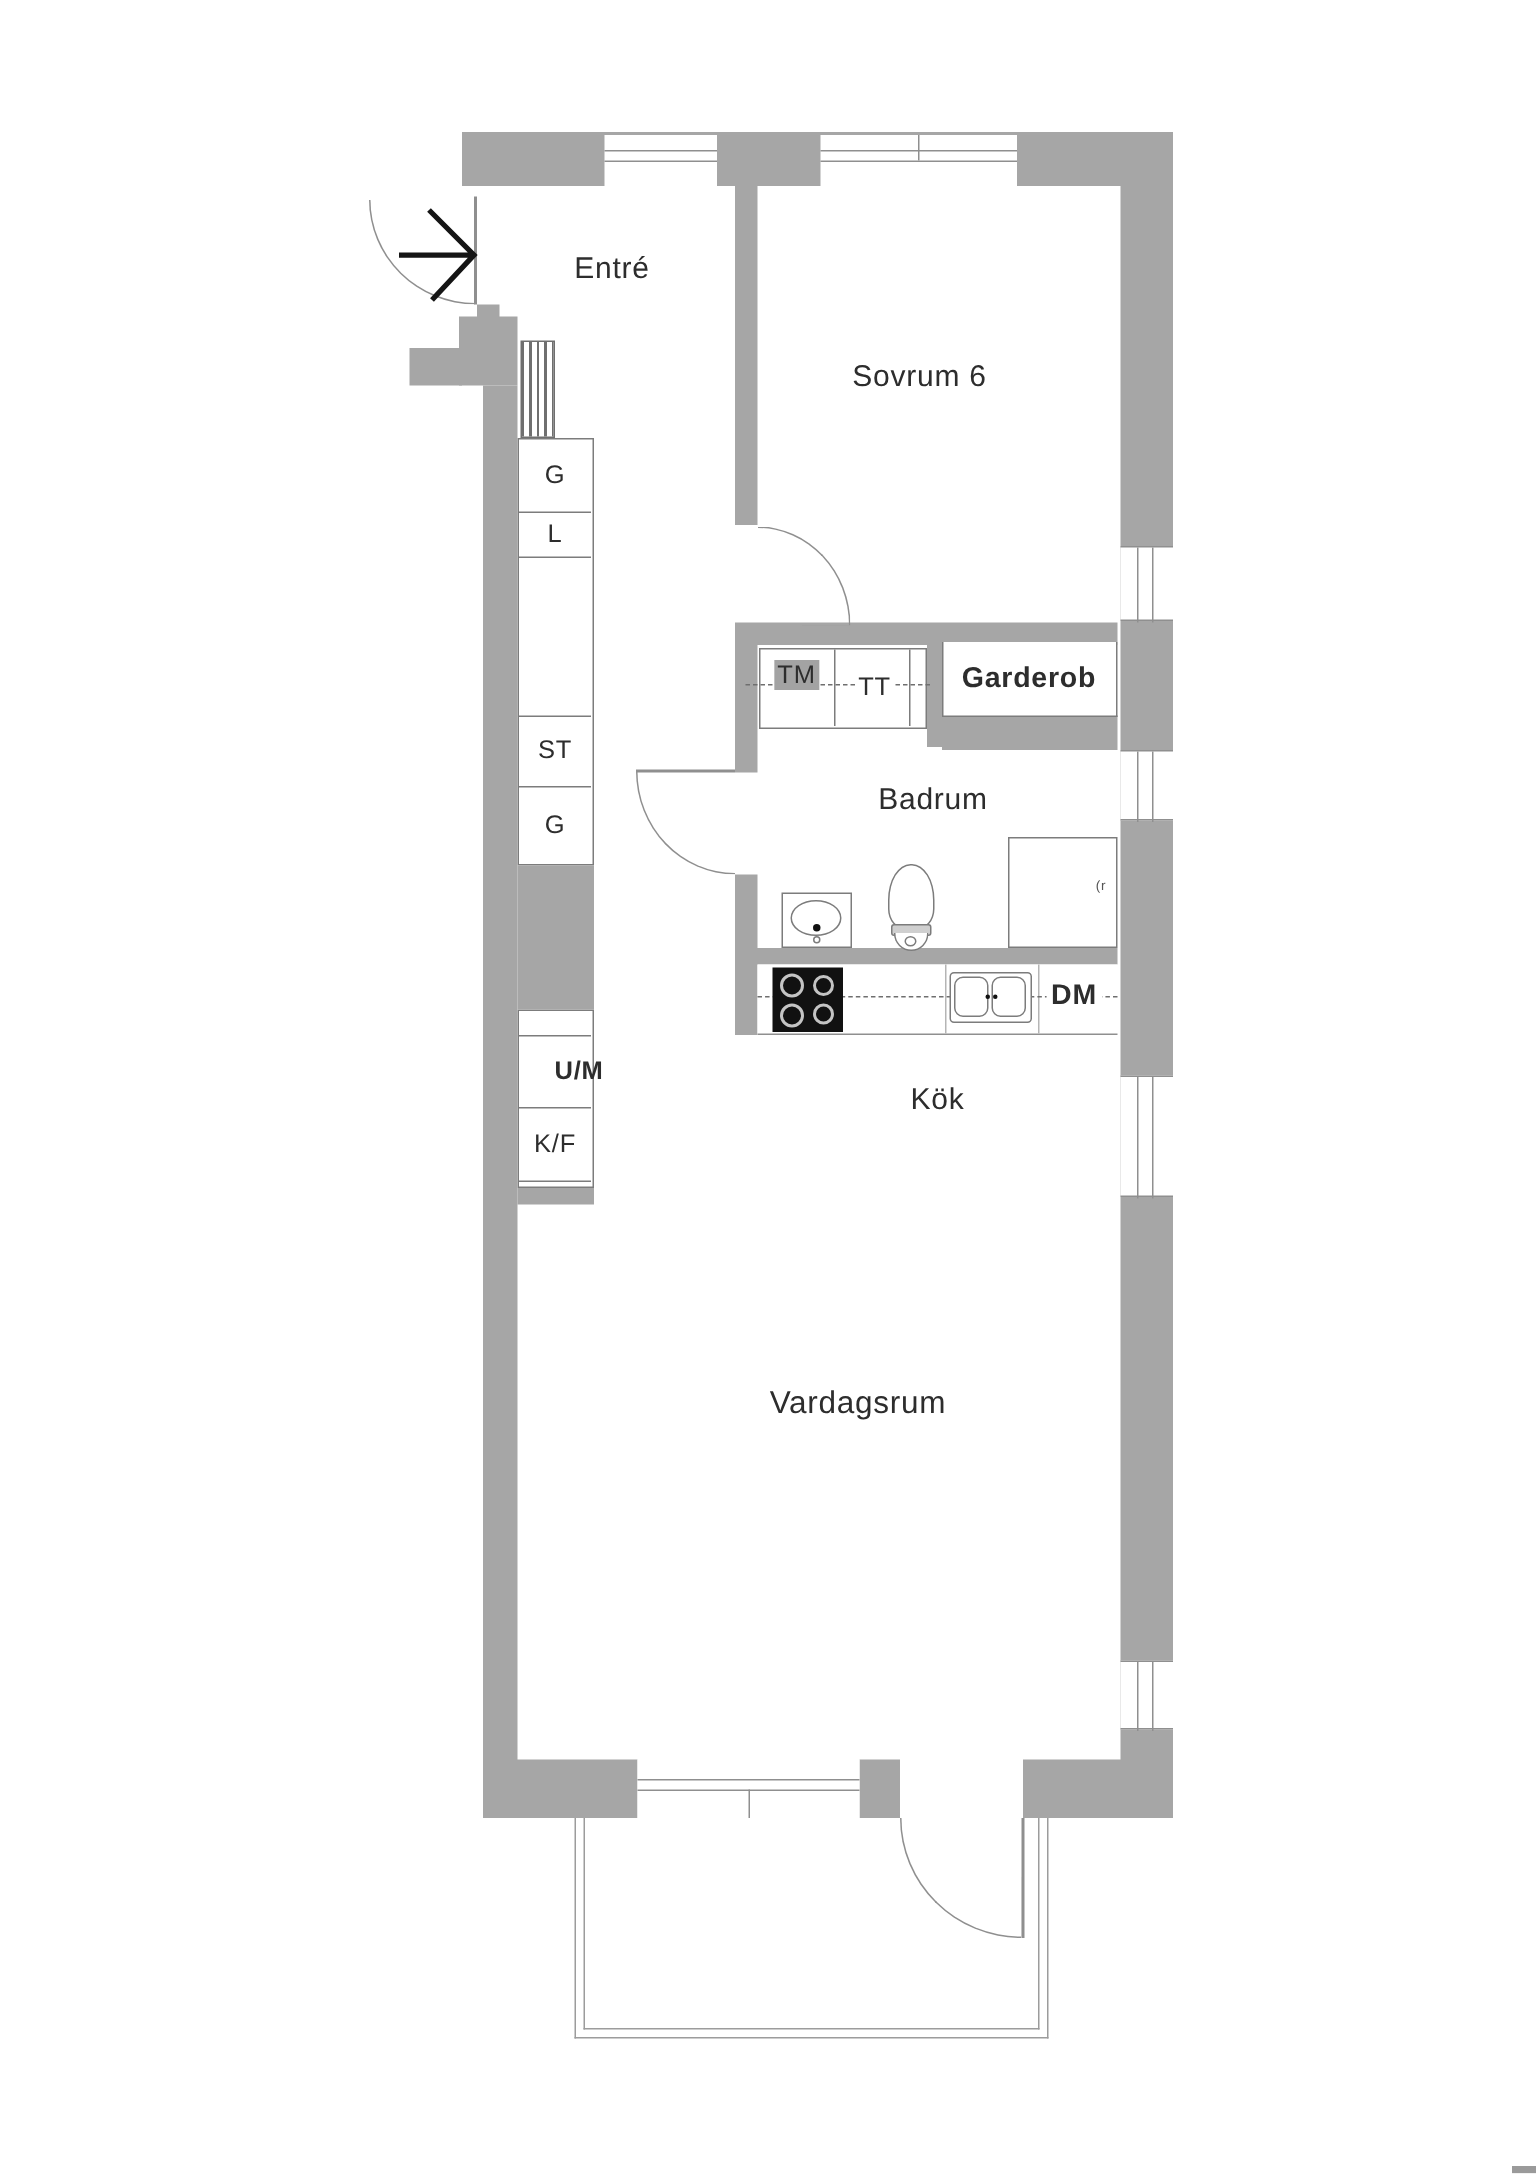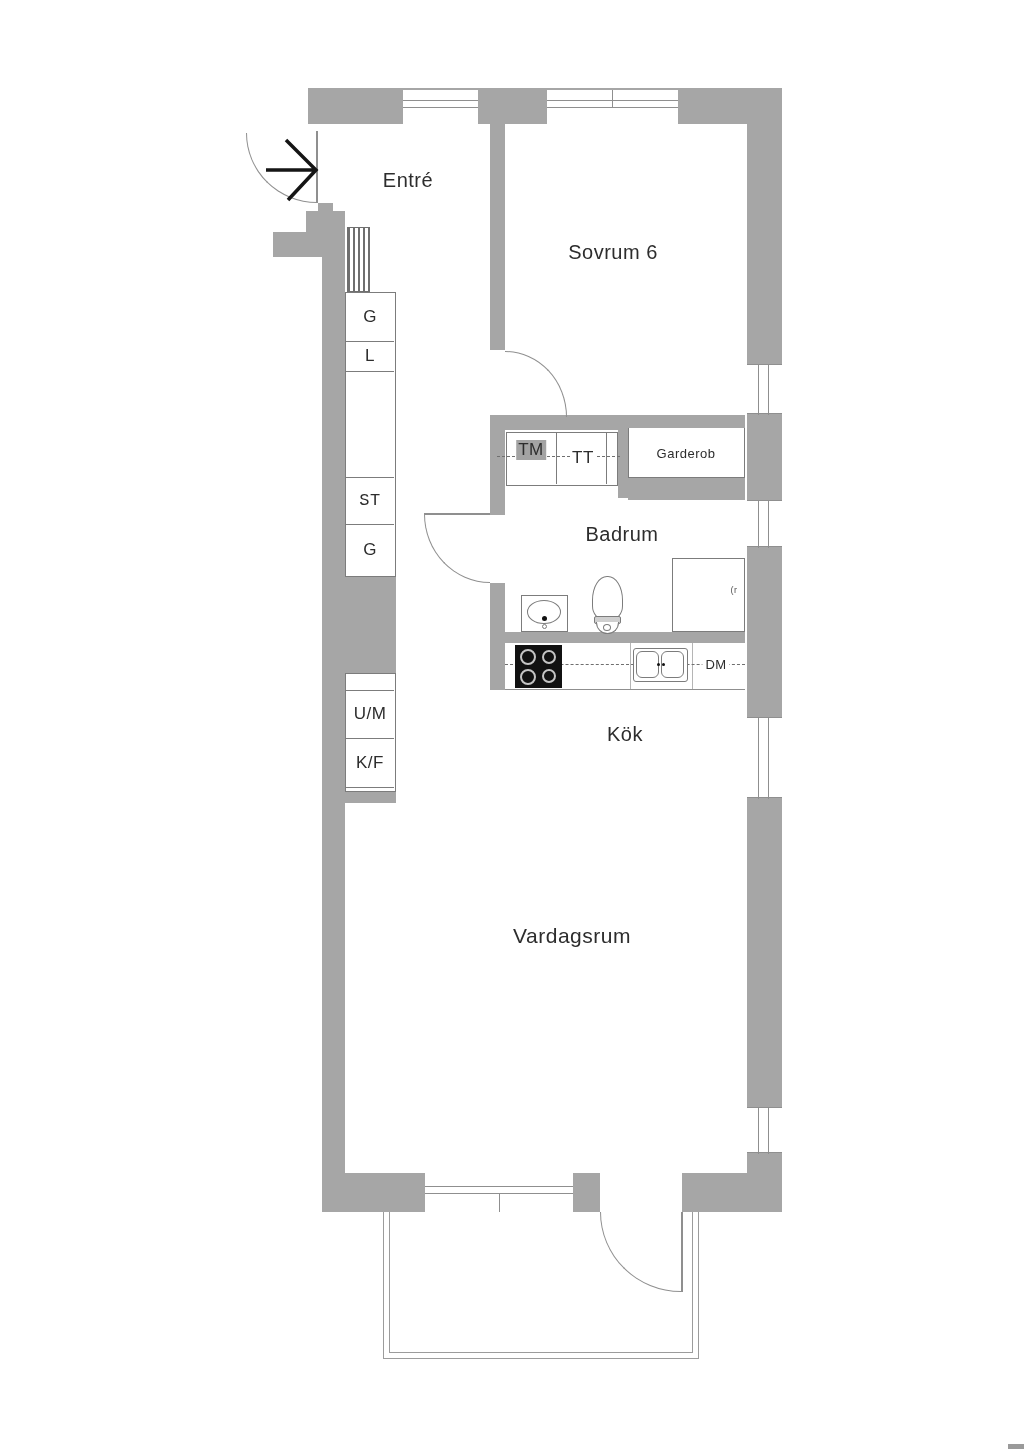--- a/index.html
+++ b/index.html
@@ -8,21 +8,21 @@
   .abs{position:absolute;}
   .wall{position:absolute;background:var(--wall,#a6a6a6);}
   .box{position:absolute;background:#fff;border:1.5px solid var(--outline,#7c7c7c);box-sizing:border-box;}
   .thinbox{position:absolute;background:#fff;border:1px solid var(--outline,#7c7c7c);box-sizing:border-box;}
   .hline{position:absolute;background:var(--outline,#7c7c7c);height:1px;}
   .vline{position:absolute;background:var(--outline,#7c7c7c);width:1px;}
   .winline{position:absolute;background:#8f8f8f;}
   .window{position:absolute;background:#fff;box-sizing:border-box;}
   .lbl{position:absolute;transform:translate(-50%,-50%);white-space:nowrap;
        color:var(--text,#2d2d2d);letter-spacing:0.5px;}
-  .f20{font-size:20px;} .f21{font-size:21px;} .f19{font-size:13px;} .f17{font-size:17px;}
+  .f20{font-size:20px;} .f21{font-size:21px;} .f19{font-size:19px;font-weight:bold;} .f17{font-size:17px;}
   .arc{position:absolute;box-sizing:border-box;border:0 solid var(--doorline,#8f8f8f);}
   .arc-bl{border-left-width:1.5px;border-bottom-width:1.5px;border-bottom-left-radius:100% 100%;}
   .arc-tr{border-top-width:1.5px;border-right-width:1.5px;border-top-right-radius:100% 100%;}
   .leaf{position:absolute;background:var(--doorline,#8f8f8f);}
   .dash{position:absolute;border-top:1.5px dashed #6f6f6f;height:0;}
   .hatch{position:absolute;background-color:#fff;border:1px solid #6f6f6f;box-sizing:border-box;
          background-image:repeating-linear-gradient(90deg,#6f6f6f 0 1.5px,transparent 1.5px 5px);}
   .balrect{position:absolute;box-sizing:border-box;border:1.5px solid var(--balcony,#9c9c9c);border-top:none;}
   .balrect.inner{border-width:1px;}
   .fix{position:absolute;box-sizing:border-box;border:1.5px solid var(--outline,#7c7c7c);background:#fff;}
@@ -103,29 +103,29 @@
 
   <div class="hatch" style="left:347px;top:227px;width:23px;height:65px;"></div>
   <div class="box" style="left:345px;top:292px;width:51px;height:285px;">
     <div class="hline" style="left:0;top:48px;width:48px;"></div>
     <div class="hline" style="left:0;top:78px;width:48px;"></div>
     <div class="hline" style="left:0;top:184px;width:48px;"></div>
     <div class="hline" style="left:0;top:231px;width:48px;"></div>
   </div>
   <div class="lbl f17" style="left:370px;top:317px;">G</div>
   <div class="lbl f17" style="left:370px;top:356px;">L</div>
-  <div class="lbl f17" style="left:370px;top:500px;font-family:Liberation Mono, monospace;">ST</div>
+  <div class="lbl f17" style="left:370px;top:500px;">ST</div>
   <div class="lbl f17" style="left:370px;top:550px;">G</div>
 
   <div class="box" style="left:345px;top:673px;width:51px;height:119px;">
     <div class="hline" style="left:0;top:16px;width:48px;"></div>
     <div class="hline" style="left:0;top:64px;width:48px;"></div>
     <div class="hline" style="left:0;top:113px;width:48px;"></div>
   </div>
-  <div class="lbl f17" style="left:370px;top:714px;">U/M</div>
+  <div class="lbl f17" style="left:386px;top:714px;font-weight:bold;">U/M</div>
   <div class="lbl f17" style="left:370px;top:763px;">K/F</div>
 
   <div class="box" style="left:506px;top:432px;width:112px;height:54px;">
     <div class="vline" style="left:49px;top:0;height:51px;"></div>
     <div class="vline" style="left:99px;top:0;height:51px;"></div>
   </div>
   <div class="dash" style="left:497px;top:456px;width:123px;"></div>
   <div class="lbl f17" style="left:531px;top:450px;background:#a3a3a3;padding:0 2px;">TM</div>
   <div class="lbl f17" style="left:583px;top:458px;background:#fff;padding:0 2px;">TT</div>
 

